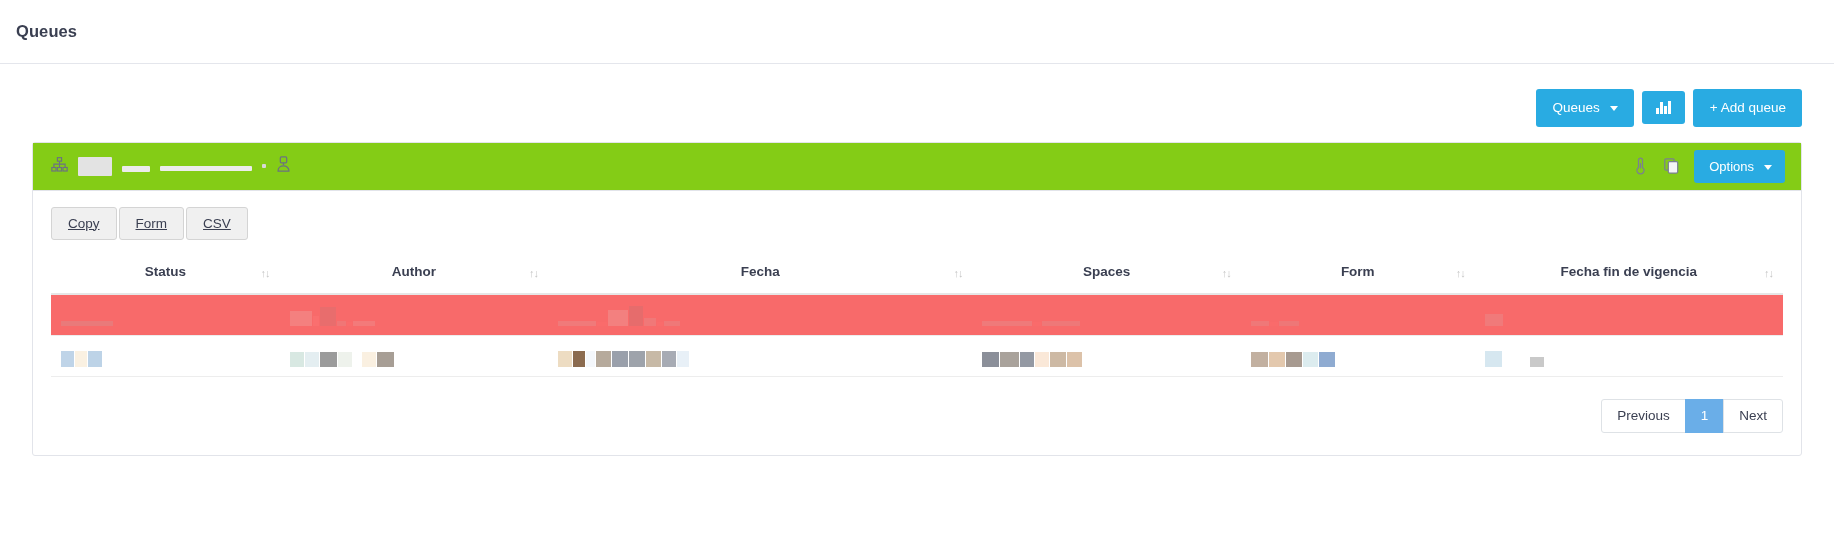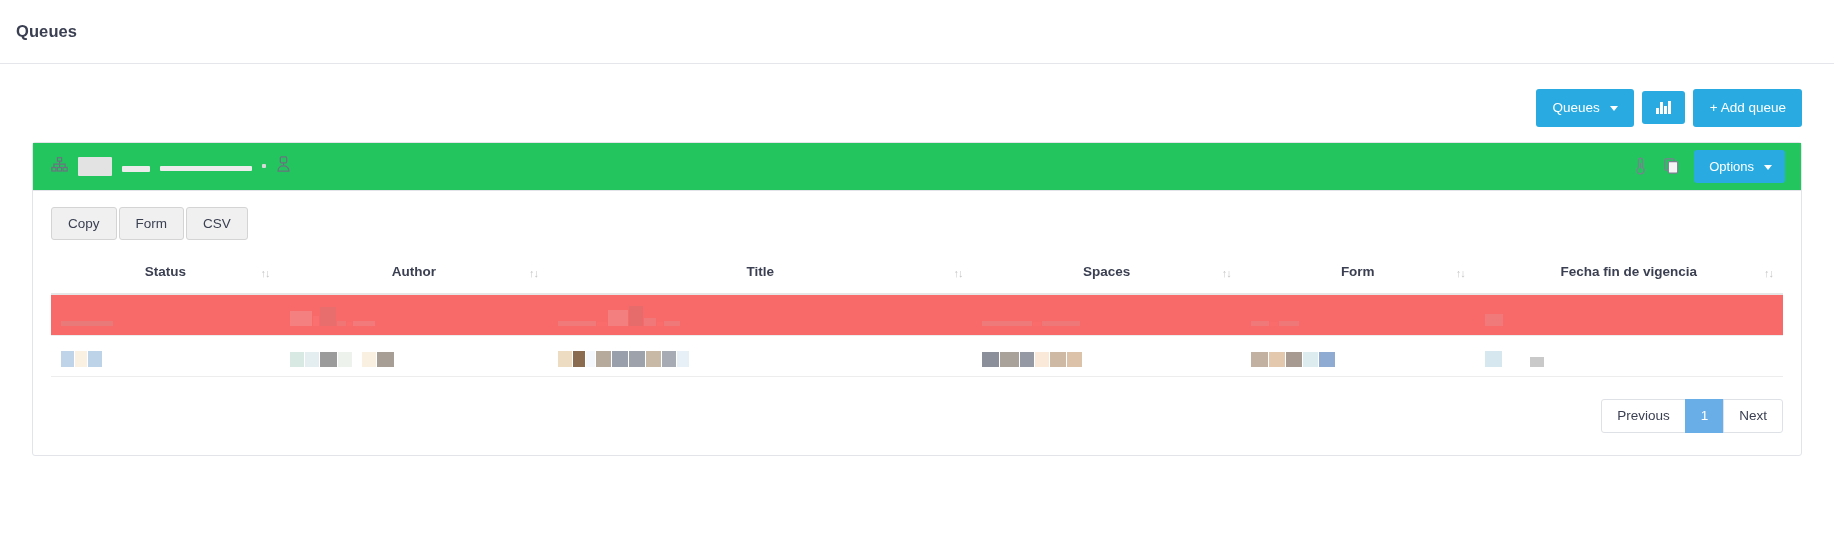--- a/index.html
+++ b/index.html
@@ -82,21 +82,21 @@
   .chart-glyph i:nth-child(4) { left: 12px; height: 13px; }
 
   
   .card {
     margin: 15px 32px 0 32px;
     border: 1px solid #e2e4ea;
     border-radius: 3px;
     background: #fff;
   }
   .card-header {
-    background: #22c55e;
+    background: #84cc16;
     border-bottom: 1px solid #e2e4ea;
     height: 48px;
     display: flex;
     align-items: center;
     padding: 0 16px 0 18px;
   }
   .card-header-left {
     display: flex;
     align-items: center;
     gap: 10px;
@@ -131,21 +131,21 @@
   .btn-options {
     background: #29abe2;
     color: #fff;
     padding: 9px 12px 9px 14px;
     font-size: 13px;
   }
 
   
   .card-body { padding: 16px 18px 22px 18px; }
 
-  .export-row { display: flex; gap: 2px; margin-bottom: 18px; }
+  .export-row { display: flex; gap: 2px; margin-bottom: 18px; text-decoration: underline; }
   .btn-export {
     background: #f0f0f0;
     border: 1px solid #d4d4d4;
     color: #3a3f51;
     padding: 9px 16px;
     font-size: 13.5px;
     border-radius: 3px;
   }
 
   .filter-row {
@@ -355,21 +355,21 @@
         <tr>
           <th>
             <span>Status</span>
             <span class="sort-ico">↑↓</span>
           </th>
           <th>
             <span>Author</span>
             <span class="sort-ico">↑↓</span>
           </th>
           <th>
-            <span>Title</span>
+            <span>Fecha</span>
             <span class="sort-ico">↑↓</span>
           </th>
           <th>
             <span>Spaces</span>
             <span class="sort-ico">↑↓</span>
           </th>
           <th>
             <span>Form</span>
             <span class="sort-ico">↑↓</span>
           </th>

